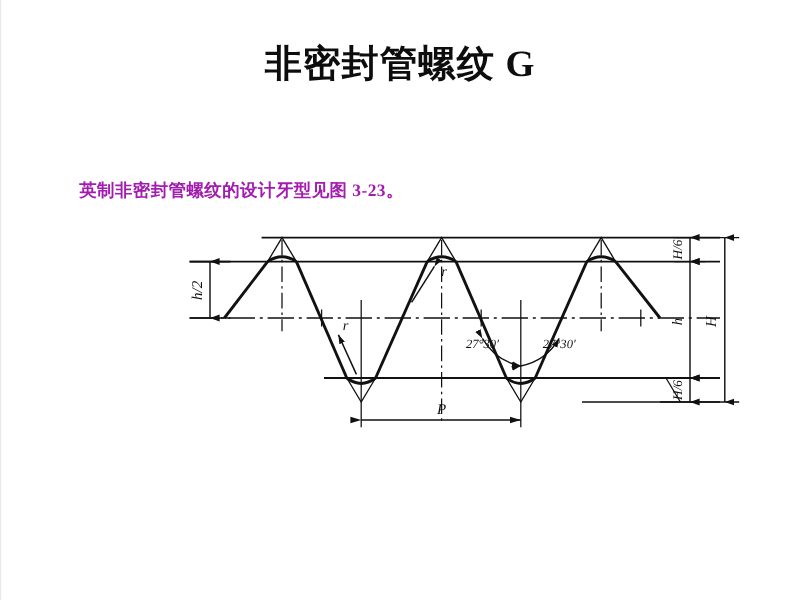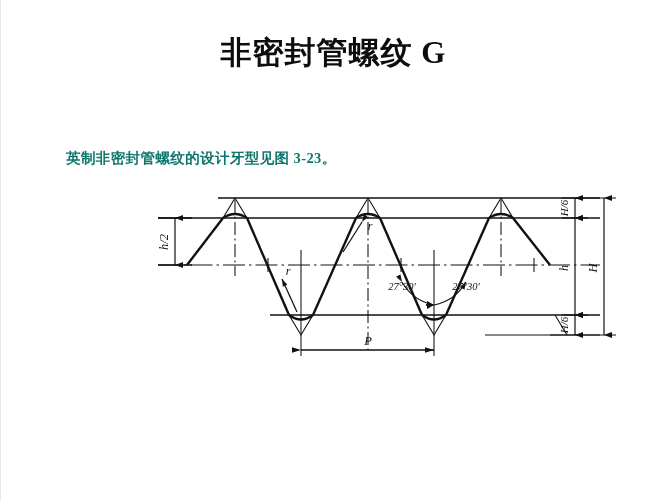--- a/index.html
+++ b/index.html
@@ -37,21 +37,21 @@
     letter-spacing: 1px;
     color: #0d0d0d;
     font-family: "Liberation Serif", "DejaVu Serif", serif;
     white-space: nowrap;
   }
   .body-text {
     position: absolute;
     left: 66px; top: 149px;
     font-size: 14.5px;
     font-weight: bold;
-    color: #0f766e;
+    color: #a21caf;
     letter-spacing: 0.4px;
     font-family: "Liberation Serif", "DejaVu Serif", serif;
     white-space: nowrap;
   }
   .figure-wrap {
     position: absolute;
     left: 130px; top: 178px;
     width: 500px;
     height: 185px;
   }

